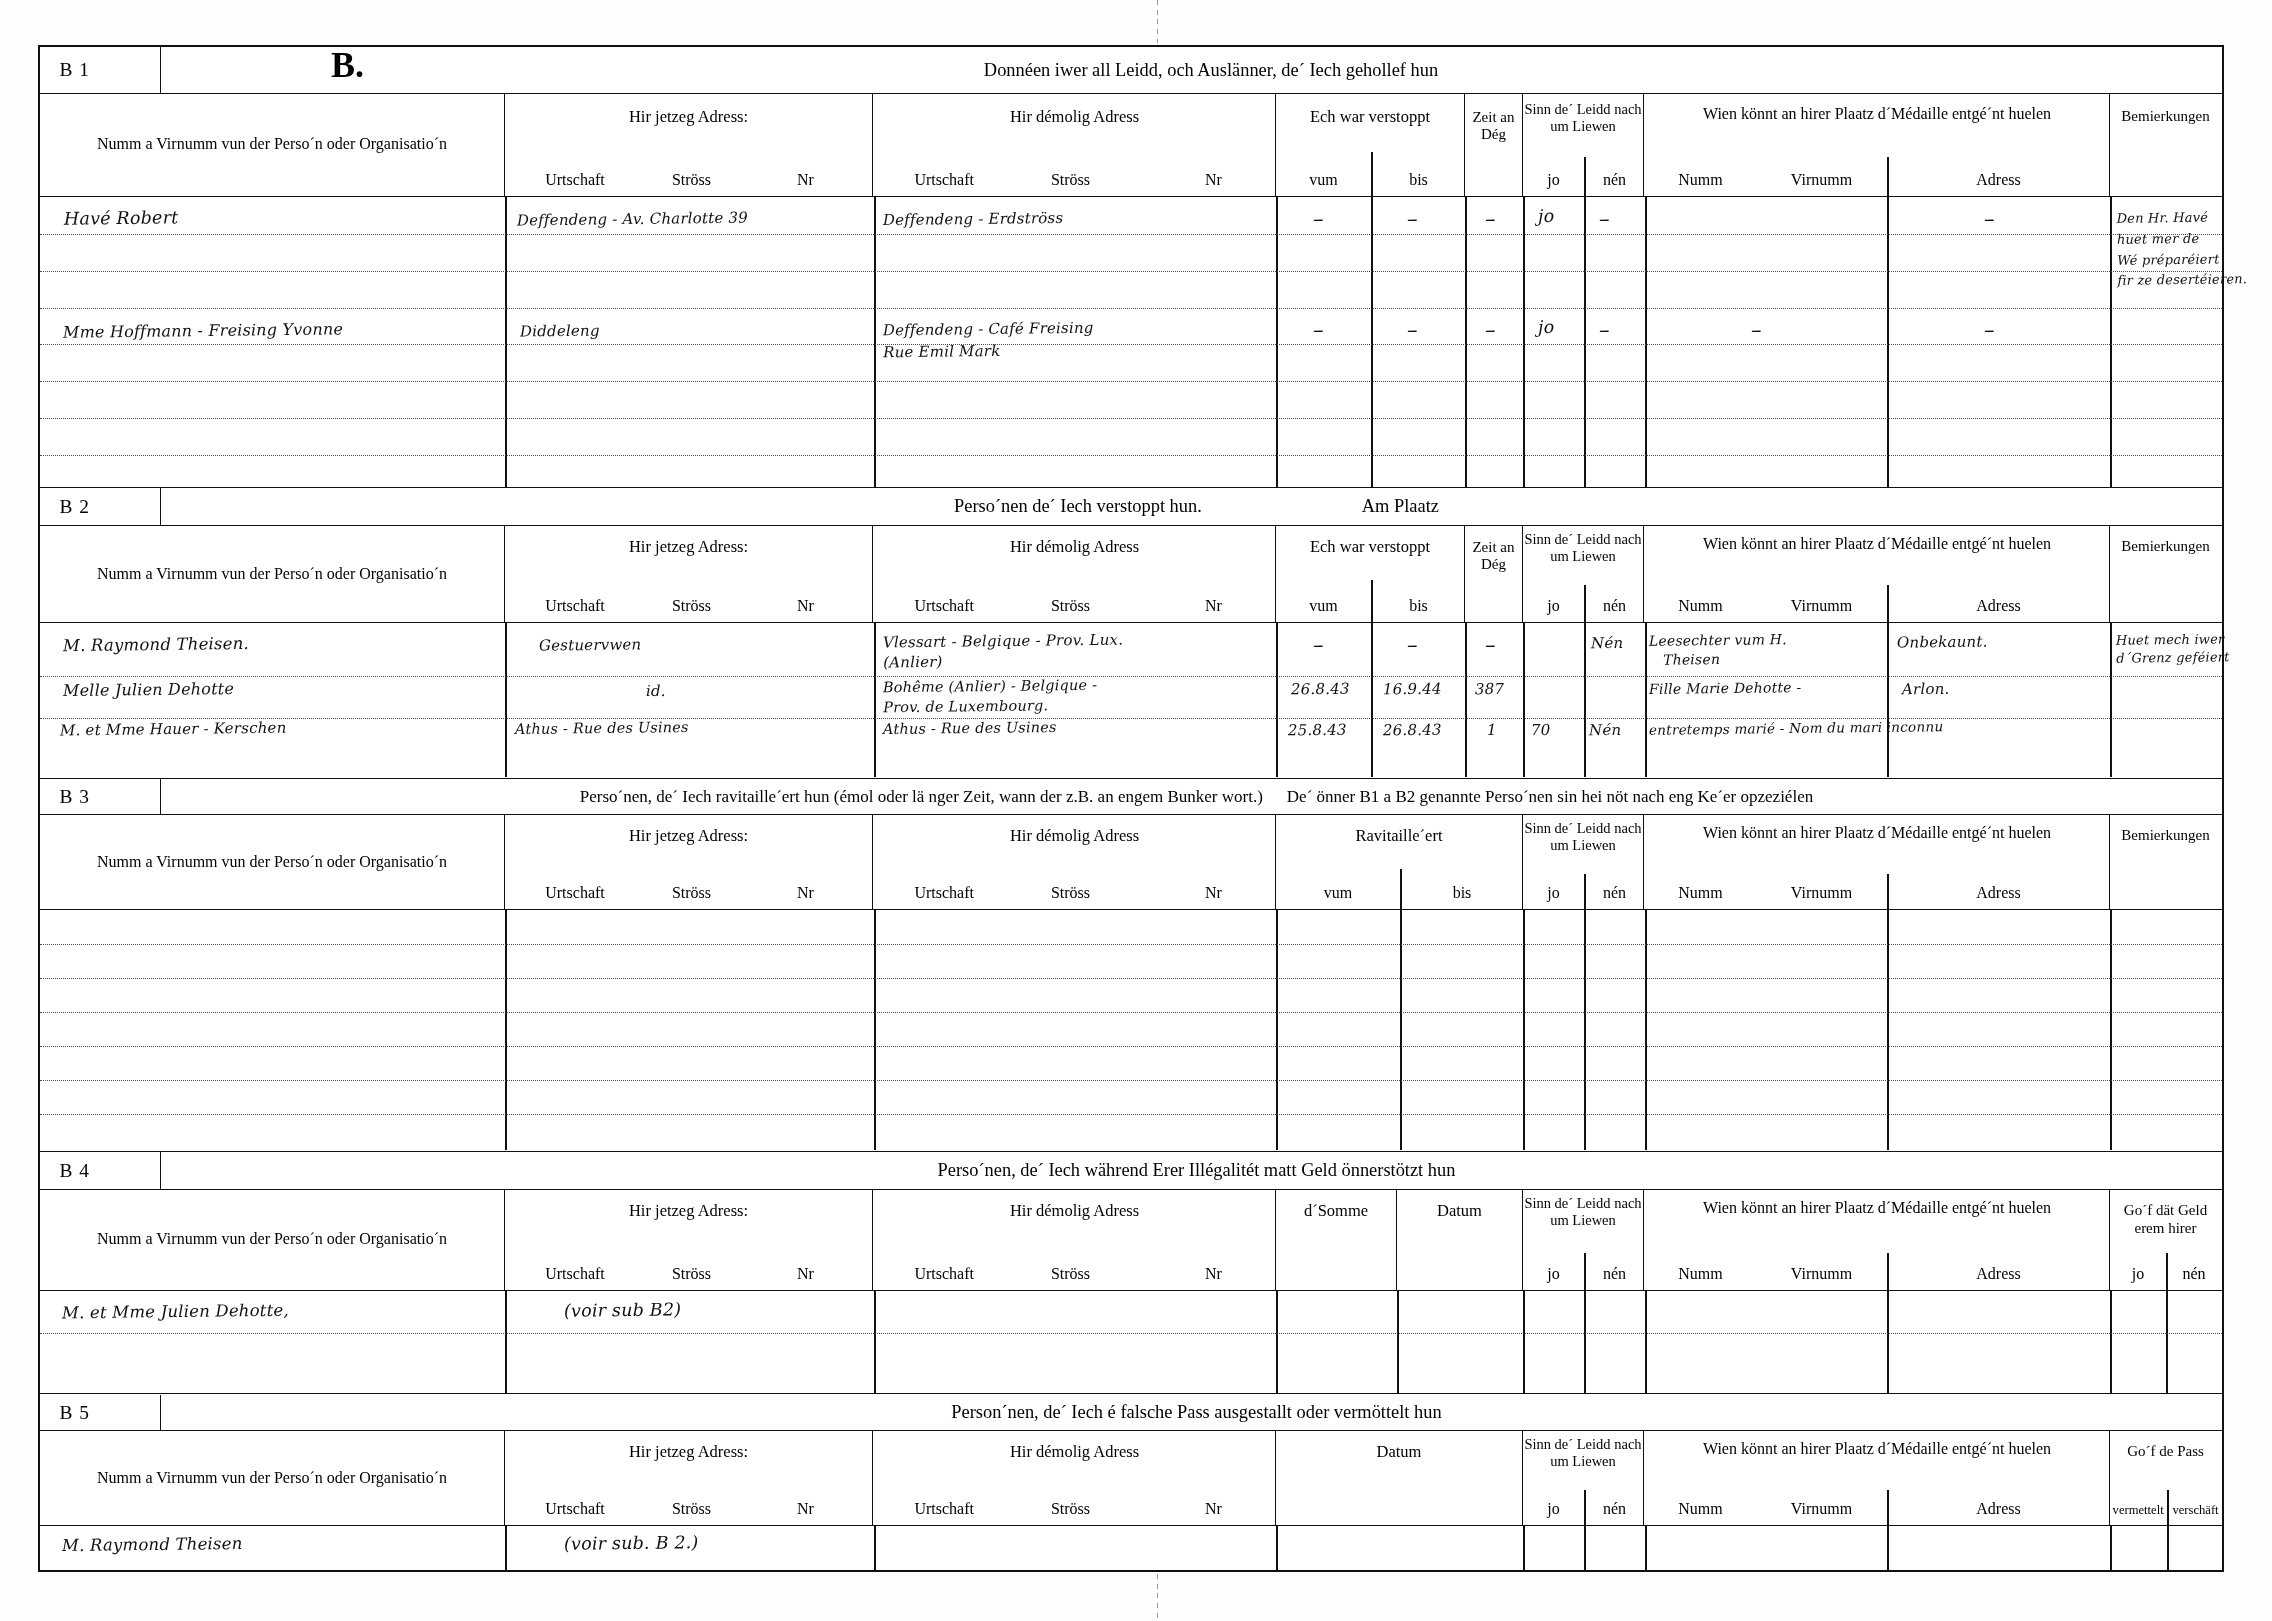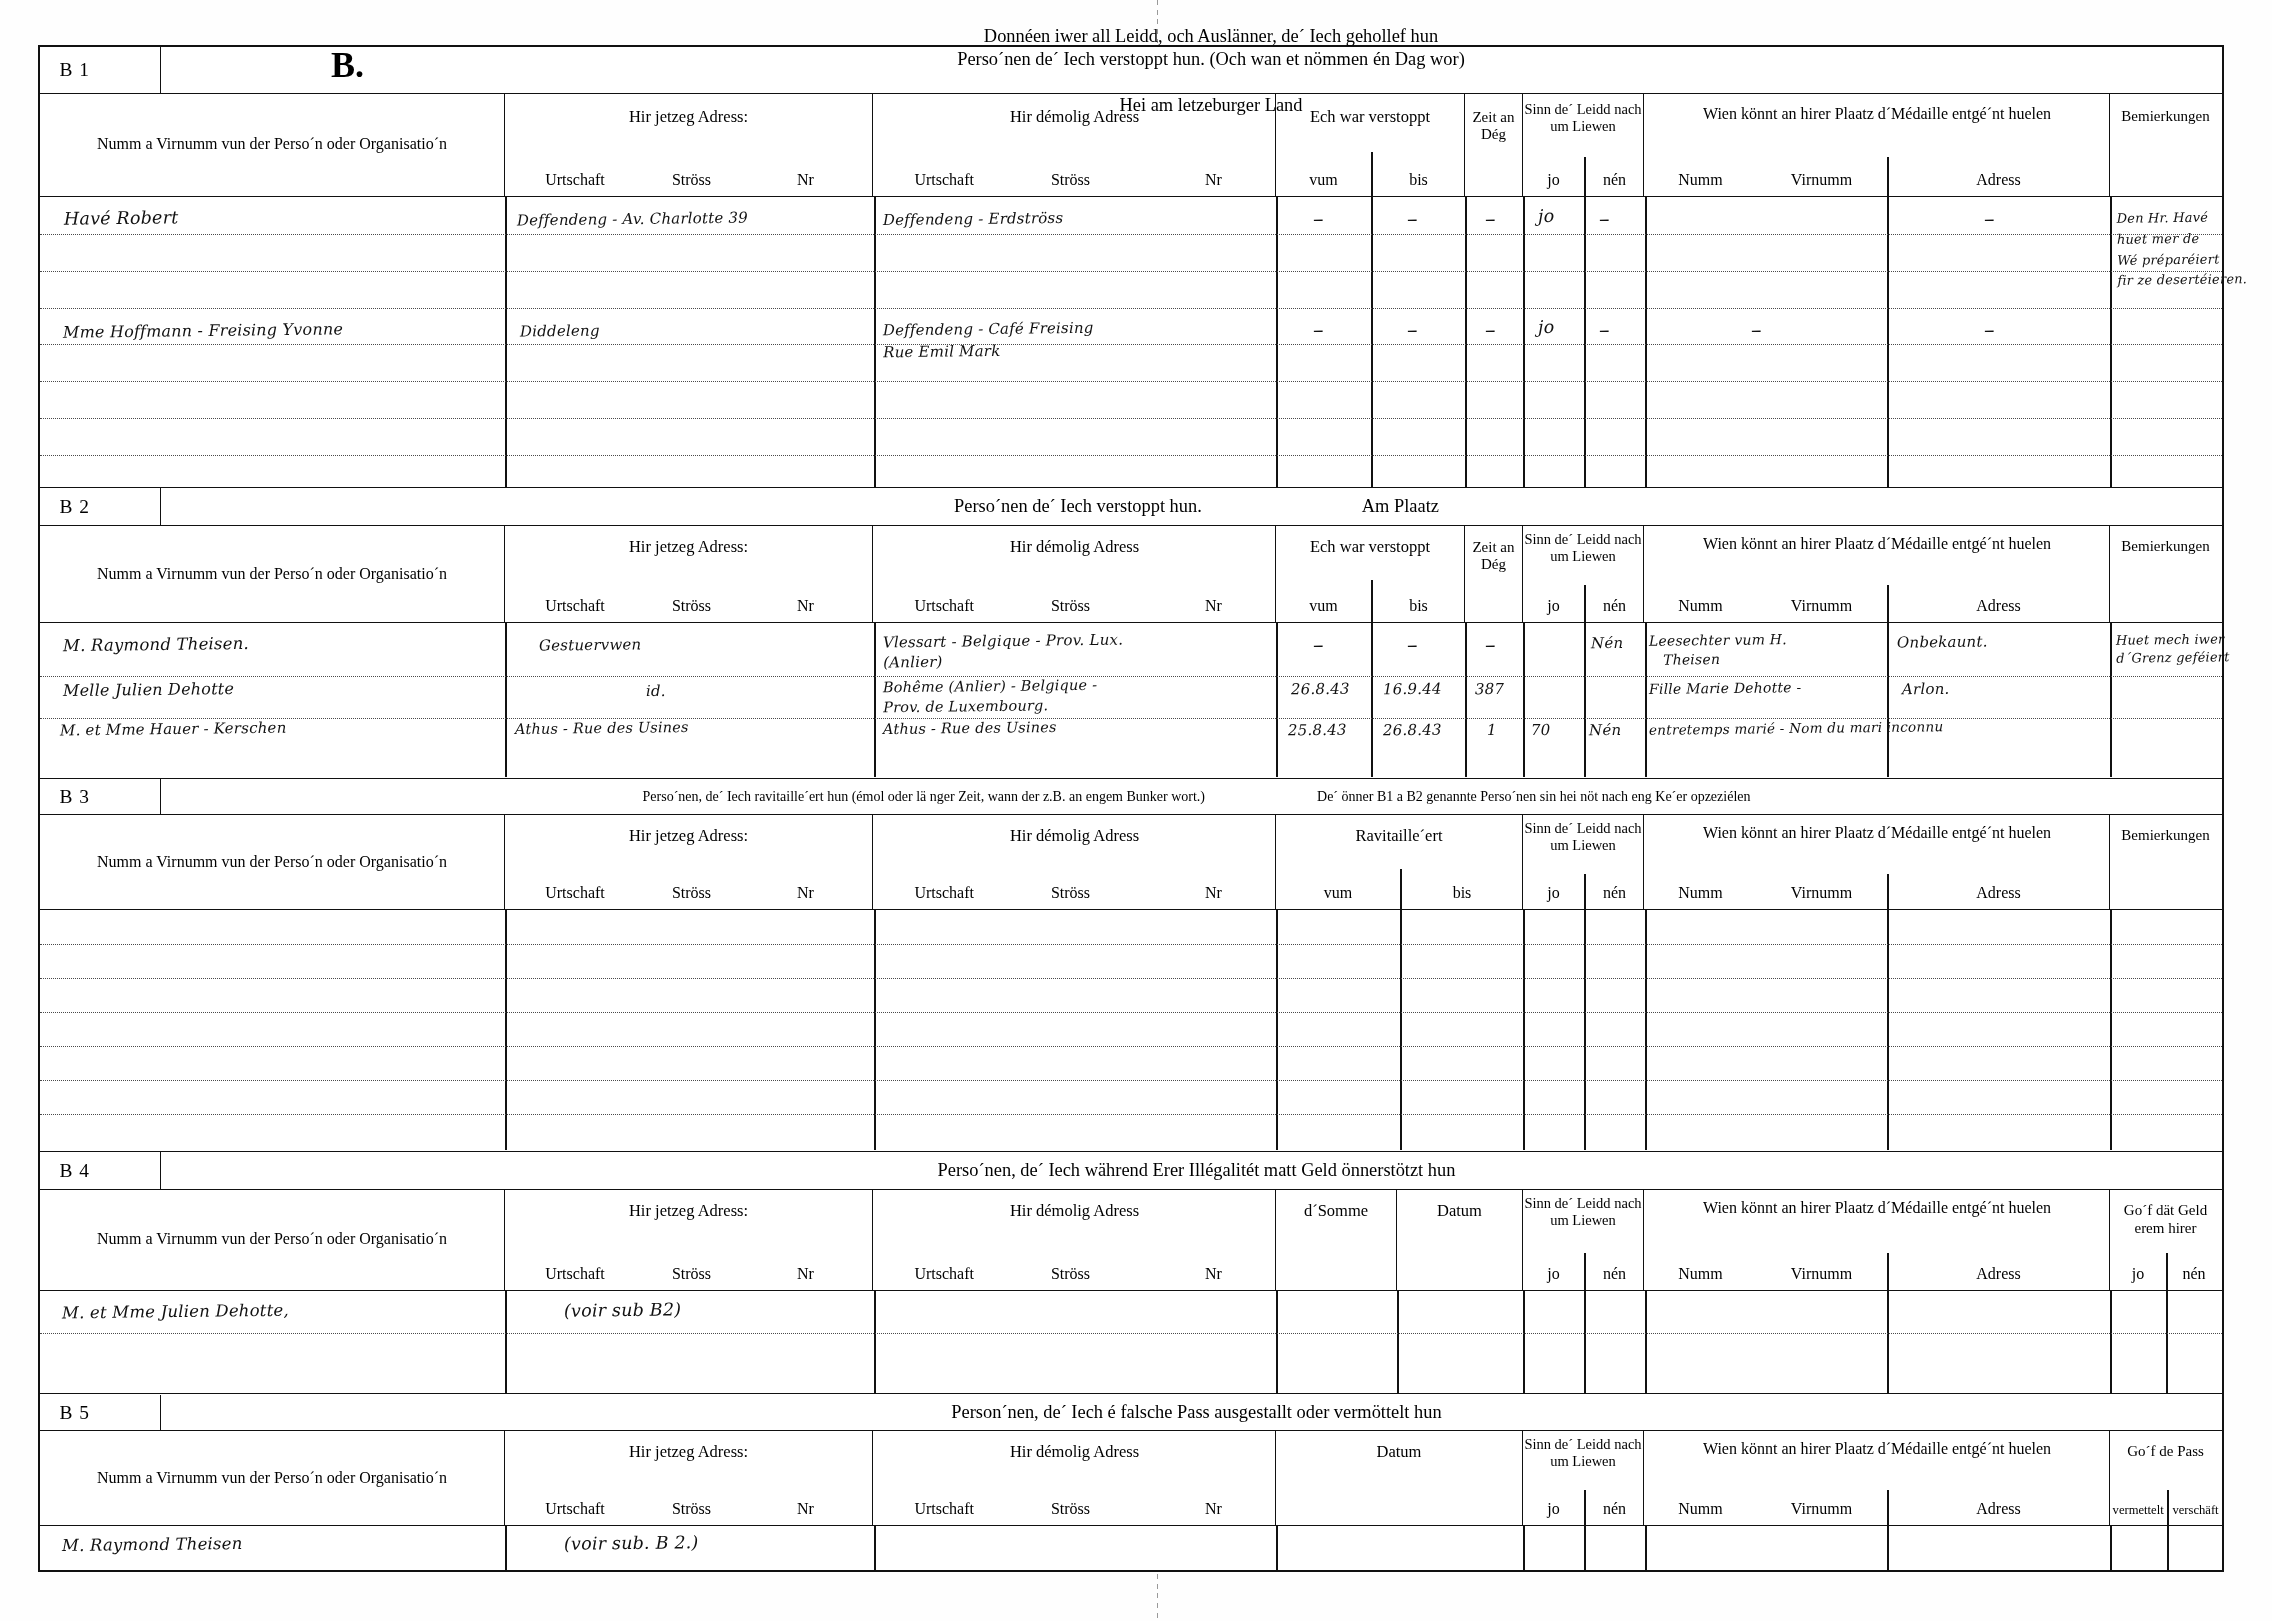--- a/index.html
+++ b/index.html
@@ -139,23 +139,20 @@
   <div class="scanline" style="left:1157px;top:0;height:43px;"></div>
 
   <div class="sheet">
 
     <div class="section" style="top:0;height:441px;">
       <div class="secbar two" style="height:47px;">
         <div class="code">B 1</div>
         <div class="bigB">B.</div>
         <div class="title">
           <span style="padding-left:29px;">Donnéen iwer all Leidd, och Auslänner, de´ Iech gehollef hun</span>
-          <span style="padding-left:29px;">
-            <span>Perso´nen de´ Iech verstoppt hun. (Och wan et nömmen én Dag wor)</span><span style="display:inline-block;width:58px;"></span><span>Hei am letzeburger Land</span>
-          </span>
         </div>
       </div>
 
       <div class="hdr" style="height:103px;">
         <div class="cell" style="left:0;width:465px;">
           <div class="cap" style="top:40px;font-size:16px;">Numm a Virnumm vun der Perso´n oder Organisatio´n</div>
         </div>
         <div class="cell" style="left:465px;width:368px;">
           <div class="cap" style="top:12.6px;">Hir jetzeg Adress:</div>
           <div class="sub" style="left:14.5px;width:111px;">Urtschaft</div>
@@ -343,21 +340,21 @@
         <div class="hw s" style="left:1447px;top:98px;">1</div>
         <div class="hw s" style="left:1491px;top:98px;">70</div>
         <div class="hw s" style="left:1549px;top:98px;">Nén</div>
         <div class="hw s" style="left:1609px;top:97px;font-size:13.6px;">entretemps marié - Nom du mari inconnu</div>
       </div>
     </div>
 
     <div class="section" style="top:732px;height:373px;">
       <div class="secbar" style="height:36px;">
         <div class="code">B 3</div>
-        <div class="title" style="font-size:14px;gap:44px;">
+        <div class="title" style="font-size:17px;">
           <span>Perso´nen, de´ Iech ravitaille´ert hun (émol oder lä nger Zeit, wann der z.B. an engem Bunker wort.)</span>
           <span style="display:inline-block;width:24px;"></span>
           <span>De´ önner B1 a B2 genannte Perso´nen sin hei nöt nach eng Ke´er opzeziélen</span>
         </div>
       </div>
 
       <div class="hdr" style="height:95px;">
         <div class="cell" style="left:0;width:465px;">
           <div class="cap" style="top:37px;font-size:16px;">Numm a Virnumm vun der Perso´n oder Organisatio´n</div>
         </div>

